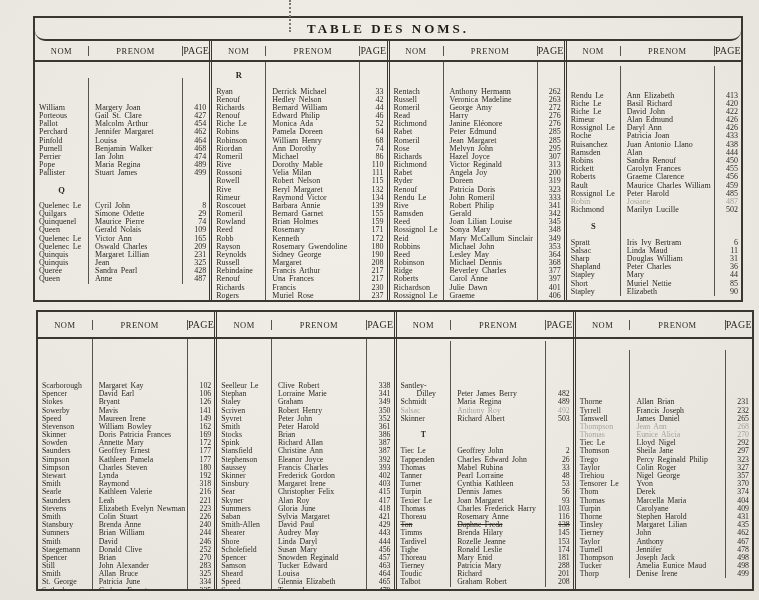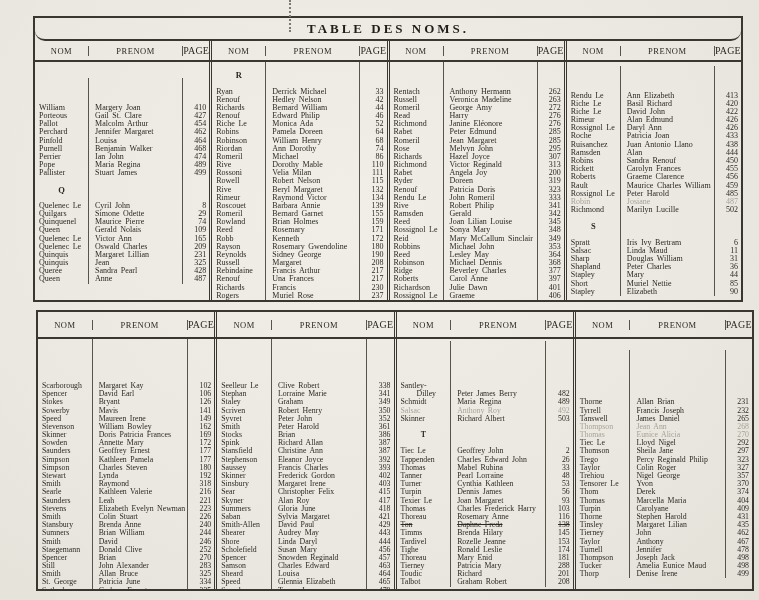--- a/index.html
+++ b/index.html
@@ -615,21 +615,21 @@
             <div class="ln">Margaret Irene</div>
             <div class="ln">Christopher Felix</div>
             <div class="ln">Alan Roy</div>
             <div class="ln">Gloria June</div>
             <div class="ln">Sylvia Margaret</div>
             <div class="ln">David Paul</div>
             <div class="ln">Audrey May</div>
             <div class="ln">Linda Daryl</div>
             <div class="ln">Susan Mary</div>
             <div class="ln">Snowden Reginald</div>
-            <div class="ln">Charles Edward</div>
+            <div class="ln">Tucker Edward</div>
             <div class="ln">Louisa</div>
             <div class="ln">Glennia Elizabeth</div>
             <div class="ln">Teresa Joan</div>
           </div>
           <div class="c-g">
             <div class="ln"></div>
             <div class="ln"></div>
             <div class="ln"></div>
             <div class="ln"></div>
             <div class="ln">338</div>

